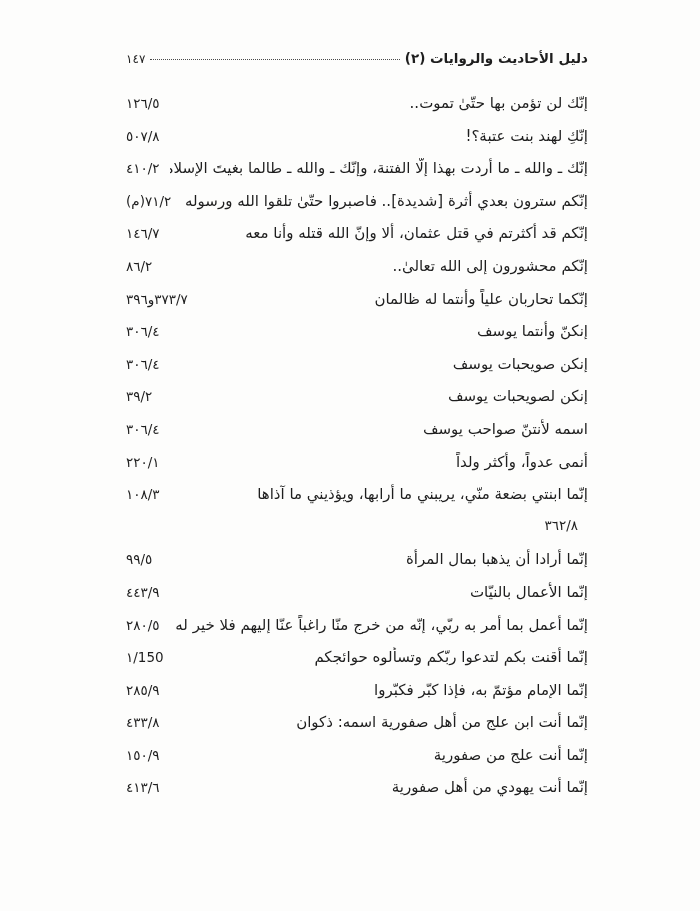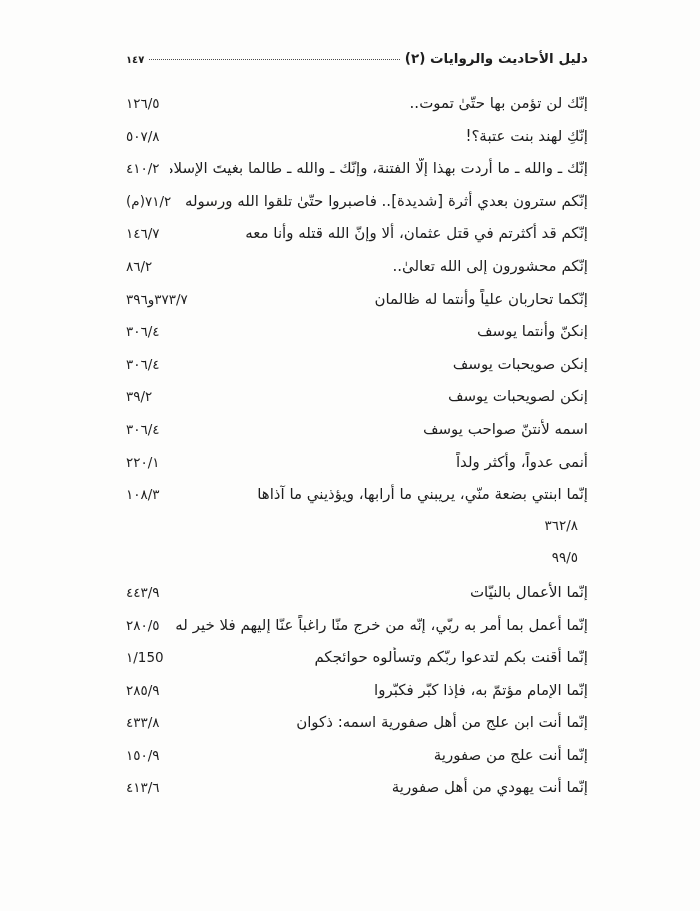--- a/index.html
+++ b/index.html
@@ -30,22 +30,22 @@
   .header .title { flex-shrink: 0; letter-spacing: 0; }
   .header .leader {
     flex: 1 1 auto;
     border-bottom: 1.7px dotted #4a4a4a;
     margin: 0 5px;
     transform: translateY(-3px);
     min-width: 30px;
   }
   .header .pagenum {
     flex-shrink: 0;
-    font-size: 10px;
-    font-weight: bold;
+    font-size: 12px;
+    font-weight: normal;
   }
   .entries { margin-top: 27px; }
   .row {
     display: flex;
     justify-content: space-between;
     align-items: baseline;
     height: 32.6px;
     overflow: hidden;
   }
   .etext {
@@ -136,20 +136,21 @@
   <div class="row">
     <span class="etext">إنّما ابنتي بضعة منّي، يريبني ما أرابها، ويؤذيني ما آذاها</span>
     <span class="eref">١٠٨/٣</span>
   </div>
 
   <div class="row">
     <span class="eref">٣٦٢/٨</span>
   </div>
 
   <div class="row">
+    <span class="etext">إنّما أرادا أن يذهبا بمال المرأة</span>
     <span class="eref">٩٩/٥</span>
   </div>
 
   <div class="row">
     <span class="etext">إنّما الأعمال بالنيّات</span>
     <span class="eref">٤٤٣/٩</span>
   </div>
 
   <div class="row">
     <span class="etext">إنّما أعمل بما أمر به ربّي، إنّه من خرج منّا راغباً عنّا إليهم فلا خير له</span>

